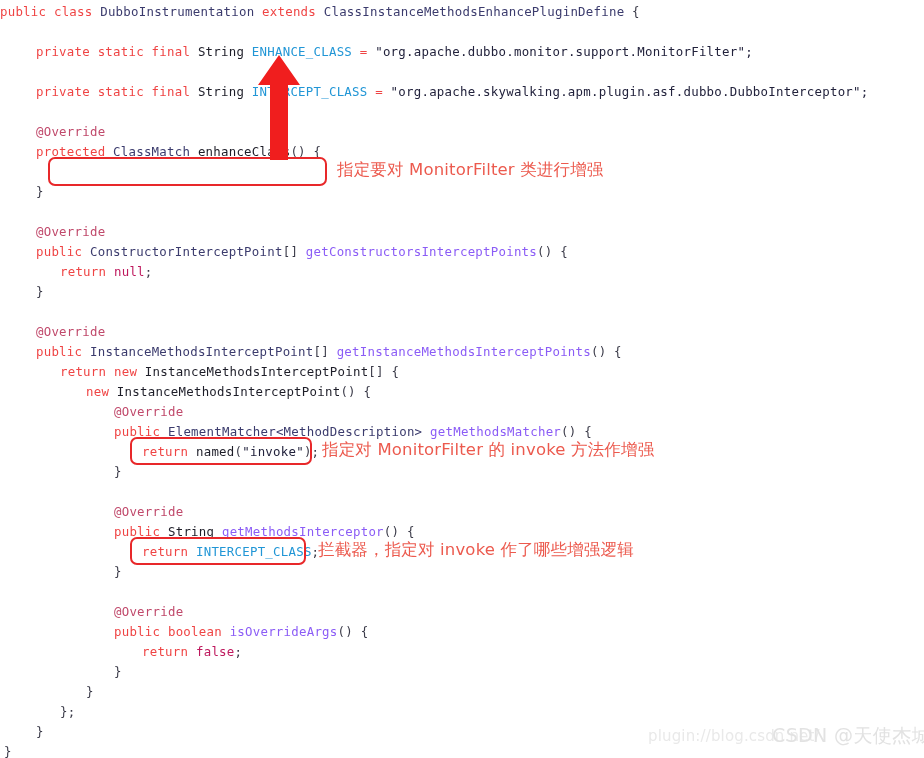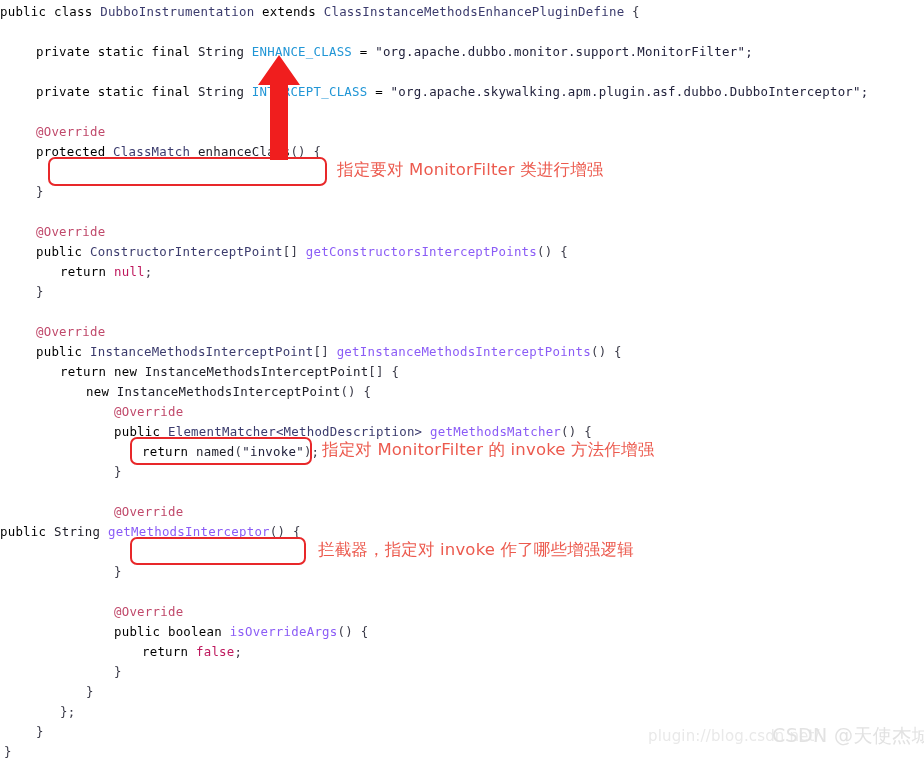--- a/index.html
+++ b/index.html
@@ -30,21 +30,21 @@
     left: 0;
     white-space: pre;
     font-family: "DejaVu Sans Mono", "Liberation Mono", monospace;
     font-size: 12.4px;
     line-height: 20px;
     letter-spacing: 0.02em;
     color: #20202a;
   }
 
   
-  .tok-kw    { color: #000000; margin-top: 36px; }           
+  .tok-kw    { color: #ef4444; margin-top: 36px; }           
   .tok-type  { color: #3b3b6d; }           
   .tok-plain { color: #1d1d28; }           
   .tok-const { color: #2196d6; }           
   .tok-str   { color: #22223c; }           
   .tok-ann   { color: #c0496b; }           
   .tok-fn    { color: #8b5cf6; }           
   .tok-lit   { color: #be185d; }           
   .tok-punc  { color: #3a3a48; }
 
   
@@ -107,21 +107,22 @@
     <div class="code-line" style="top: 282px; padding-left: 36px;"><span class="tok-punc">}</span></div>
     <div class="code-line" style="top: 322px; padding-left: 36px;"><span class="tok-ann">@Override</span></div>
     <div class="code-line" style="top: 342px; padding-left: 36px; text-align: right;"><span class="tok-kw">public </span><span class="tok-type">InstanceMethodsInterceptPoint</span><span class="tok-punc">[] </span><span class="tok-fn">getInstanceMethodsInterceptPoints</span><span class="tok-punc">() {</span></div>
     <div class="code-line" style="top: 362px; padding-left: 60px;"><span class="tok-kw">return </span><span class="tok-kw">new </span><span class="tok-plain">InstanceMethodsInterceptPoint</span><span class="tok-punc">[] {</span></div>
     <div class="code-line" style="top: 382px; padding-left: 86px;"><span class="tok-kw">new </span><span class="tok-plain">InstanceMethodsInterceptPoint</span><span class="tok-punc">() {</span></div>
     <div class="code-line" style="top: 402px; padding-left: 114px;"><span class="tok-ann">@Override</span></div>
     <div class="code-line" style="top: 422px; padding-left: 114px;"><span class="tok-kw">public </span><span class="tok-type">ElementMatcher&lt;MethodDescription&gt; </span><span class="tok-fn">getMethodsMatcher</span><span class="tok-punc">() {</span></div>
     <div class="code-line" style="top: 442px; padding-left: 142px;"><span class="tok-kw">return </span><span class="tok-plain">named</span><span class="tok-punc">(</span><span class="tok-str">"invoke"</span><span class="tok-punc">);</span></div>
     <div class="code-line" style="top: 462px; padding-left: 114px;"><span class="tok-punc">}</span></div>
     <div class="code-line" style="top: 502px; padding-left: 114px;"><span class="tok-ann">@Override</span></div>
-    <div class="code-line" style="top: 522px; "><span class="tok-kw">public </span><span class="tok-plain">String </span><span class="tok-fn">getMethodsInterceptor</span><span class="tok-punc">() {</span></div>
+    <div class="code-line" style="top: 522px; padding-left: 114px;"><span class="tok-kw">public </span><span class="tok-plain">String </span><span class="tok-fn">getMethodsInterceptor</span><span class="tok-punc">() {</span></div>
+    <div class="code-line" style="top: 542px; padding-left: 142px;"><span class="tok-kw">return </span><span class="tok-const">INTERCEPT_CLASS</span><span class="tok-punc">;</span></div>
     <div class="code-line" style="top: 562px; padding-left: 114px;"><span class="tok-punc">}</span></div>
     <div class="code-line" style="top: 602px; padding-left: 114px;"><span class="tok-ann">@Override</span></div>
     <div class="code-line" style="top: 622px; padding-left: 114px;"><span class="tok-kw">public boolean </span><span class="tok-fn">isOverrideArgs</span><span class="tok-punc">() {</span></div>
     <div class="code-line" style="top: 642px; padding-left: 142px;"><span class="tok-kw">return </span><span class="tok-lit">false</span><span class="tok-punc">;</span></div>
     <div class="code-line" style="top: 662px; padding-left: 114px;"><span class="tok-punc">}</span></div>
     <div class="code-line" style="top: 682px; padding-left: 86px;"><span class="tok-punc">}</span></div>
     <div class="code-line" style="top: 702px; padding-left: 60px;"><span class="tok-punc">};</span></div>
     <div class="code-line" style="top: 722px; padding-left: 36px;"><span class="tok-punc">}</span></div>
     <div class="code-line" style="top: 742px; padding-left: 4px;"><span class="tok-punc">}</span></div>
   </div>

